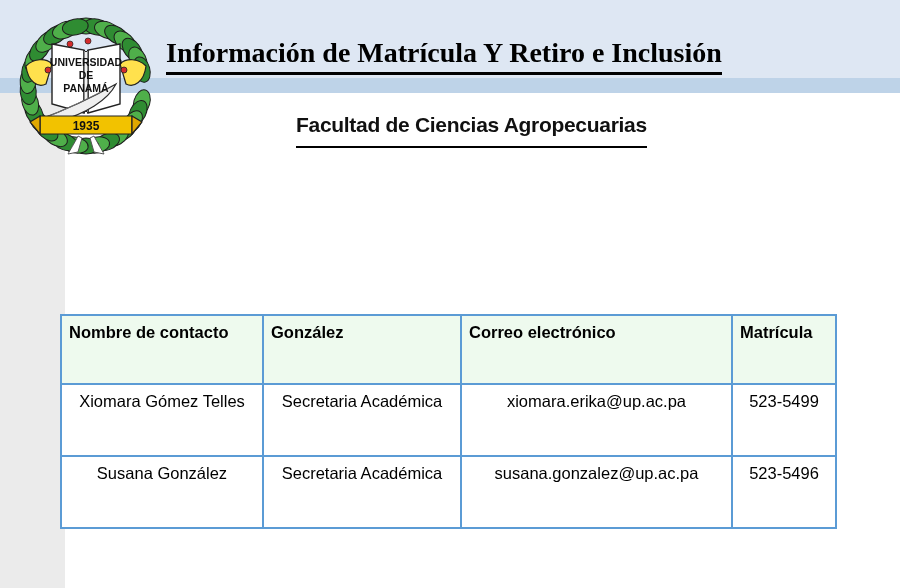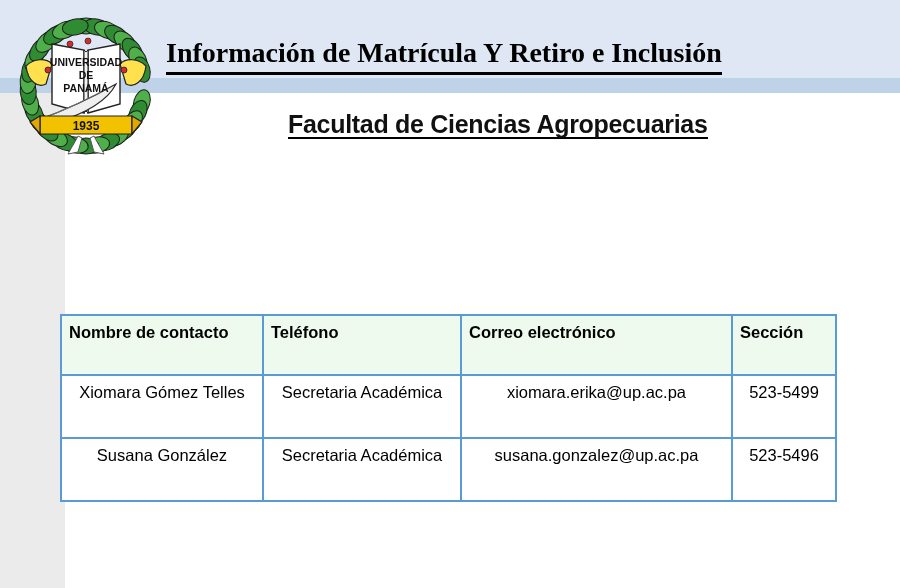--- a/index.html
+++ b/index.html
@@ -51,31 +51,31 @@
     white-space: nowrap;
     border-bottom: 3px solid #000000;
     display: inline-block;
     padding-bottom: 2px;
     width: auto;
   }
 
   
   #faculty-subtitle {
     position: absolute;
-    left: 288px;
+    left: 296px;
     top: 112px;
     font-family: "Liberation Sans", sans-serif;
     font-weight: bold;
-    font-size: 25px;
+    font-size: 21px;
     line-height: 25px;
     letter-spacing: -0.3px;
     color: #111111;
     white-space: nowrap;
     border-bottom: 2px solid #000000;
-    padding-bottom: 0;
+    padding-bottom: 9px;
   }
 
   
   #university-seal {
     position: absolute;
     left: 12px;
     top: 8px;
     width: 148px;
     height: 148px;
   }
@@ -91,21 +91,21 @@
     background: #ffffff;
   }
   #contacts-table col.c-name  { width: 202px; }
   #contacts-table col.c-sec   { width: 198px; }
   #contacts-table col.c-mail  { width: 271px; }
   #contacts-table col.c-tel   { width: 104px; }
 
   #contacts-table th,
   #contacts-table td {
     border: 2px solid #5b9bd5;
-    padding: 6px 7px 7px 7px;
+    padding: 6px 7px 16px 7px;
     text-align: left;
     vertical-align: top;
     font-size: 16.5px;
     line-height: 20px;
     color: #000000;
     font-family: "Liberation Sans", sans-serif;
     white-space: nowrap;
     overflow: hidden;
   }
   #contacts-table thead th {
@@ -218,23 +218,23 @@
 <table id="contacts-table">
   <colgroup>
     <col class="c-name">
       <col class="c-sec">
       <col class="c-mail">
       <col class="c-tel">
   </colgroup>
   <thead>
     <tr>
       <th>Nombre de contacto</th>
-      <th>Teléfono</th>
+      <th>González</th>
       <th>Correo electrónico</th>
-      <th>Sección</th>
+      <th>Matrícula</th>
     </tr>
   </thead>
   <tbody>
     <tr>
       <td>Xiomara Gómez Telles</td>
       <td>Secretaria Académica</td>
       <td>xiomara.erika@up.ac.pa</td>
       <td>523-5499</td>
     </tr>
     <tr>

